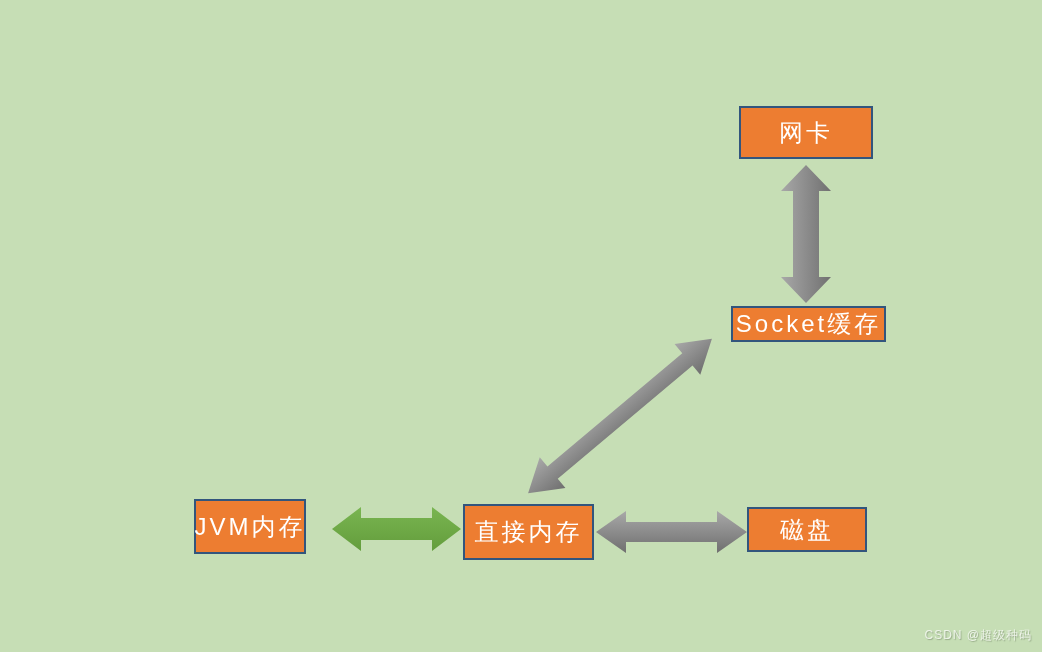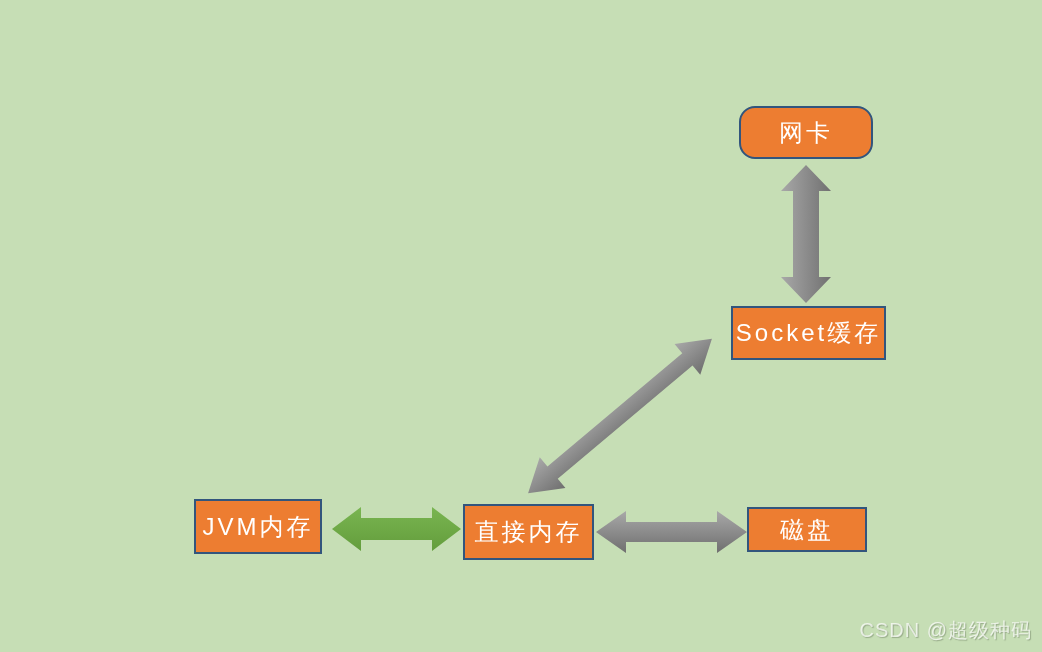--- a/index.html
+++ b/index.html
@@ -21,29 +21,29 @@
     position:absolute;
     box-sizing:border-box;
     background:var(--node-fill);
     border:2px solid var(--node-border);
     color:var(--node-text);
     display:flex;align-items:center;justify-content:center;
     font-size:24px;
     letter-spacing:3px;
     white-space:nowrap;
   }
-  .node-nic{left:739px;top:106px;width:134px;height:53px;border-radius:16px;}
-  .node-socket{left:731px;top:306px;width:155px;height:54px;}
-  .node-jvm{left:194px;top:499px;width:128px;height:55px;text-align:center;}
+  .node-nic{left:739px;top:106px;width:134px;height:53px;}
+  .node-socket{left:731px;top:306px;width:155px;height:36px;}
+  .node-jvm{left:194px;top:499px;width:112px;height:55px;text-align:center;}
   .node-direct{left:463px;top:504px;width:131px;height:56px;text-align:right;}
   .node-disk{left:747px;top:507px;width:120px;height:45px;}
   .watermark{
     position:absolute;
     right:10px;bottom:8px;
-    font-size:20px;
+    font-size:12px;
     color:rgba(255,255,255,0.72);
     text-shadow:1px 1px 1px rgba(95,110,85,0.45);
     letter-spacing:1px;
   }
   .stop-gray-light{stop-color:#A8A8A8;}
   .stop-gray-dark{stop-color:#6F6F6F;}
   .stop-green-light{stop-color:#79B551;}
   .stop-green-dark{stop-color:#639D3C;}
 </style>
 </head>

